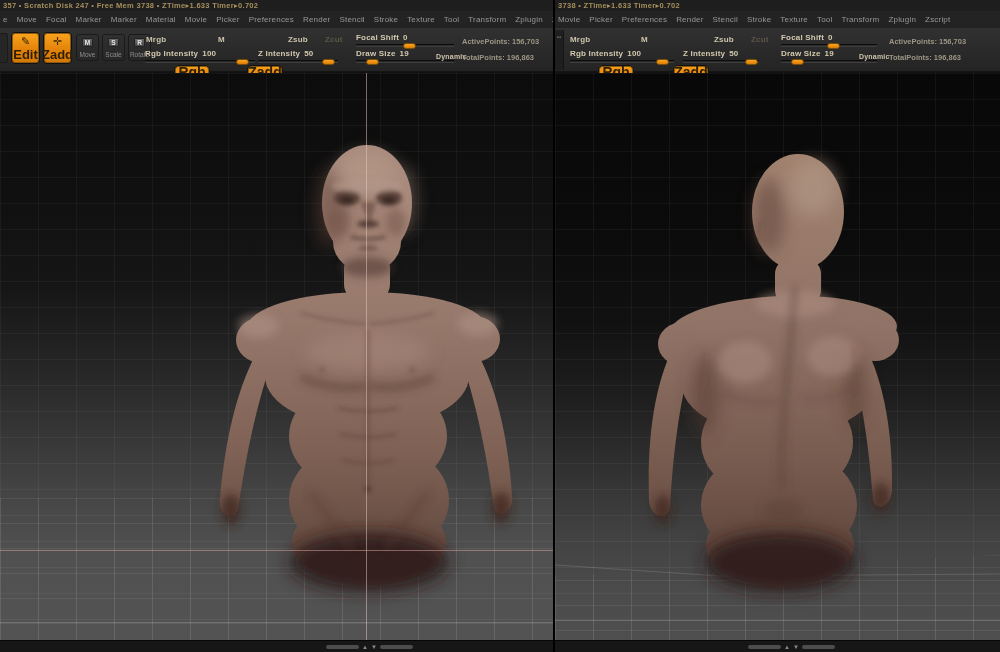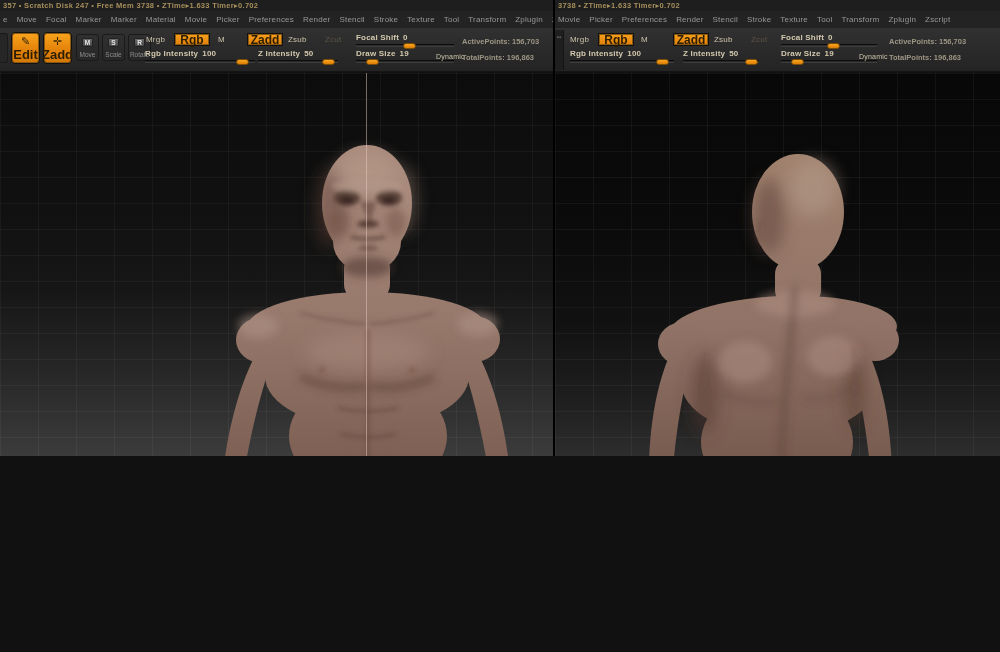--- a/index.html
+++ b/index.html
@@ -1,20 +1,20 @@
 <!DOCTYPE html>
 <html><head>
 <meta charset="utf-8">
 <style>
   * { margin:0; padding:0; box-sizing:border-box; }
   html,body { background:#000; }
   body { font-family:"Liberation Sans","DejaVu Sans",sans-serif; }
   .app { position:relative; width:1000px; height:652px; overflow:hidden; background:#111; }
 
-  .pane { position:absolute; top:0; height:456px; overflow:hidden; }
+  .pane { position:absolute; top:0; height:652px; overflow:hidden; }
   #pane-left { left:0; width:553px; }
   #pane-right { left:553px; width:447px; border-left:2px solid #000; }
 
   
   .statusbar { position:absolute; top:0; left:0; right:0; height:11px; background:#1e1e1e;
     color:#a68f5c; font-size:7.5px; font-weight:bold; letter-spacing:.3px; line-height:11px;
     padding-left:3px; white-space:nowrap; }
 
   
   .menubar { position:absolute; top:11px; left:0; right:0; height:17px; background:#232323;
@@ -34,26 +34,26 @@
     justify-content:space-between; padding:2px 0 1px; cursor:pointer; }
   .big-ic { color:#3a2604; font-size:11px; line-height:12px; }
   .big-lbl { color:#2e1e02; font-size:13px; font-weight:bold; }
   .mode-btn { position:absolute; top:6px; width:23px; height:27px; border-radius:3px;
     background:linear-gradient(180deg,#303030,#272727); border:1px solid #1a1a1a;
     display:flex; flex-direction:column; align-items:center; justify-content:space-between;
     padding:3px 0 2px; cursor:pointer; }
   .badge { width:11px; height:9px; background:linear-gradient(180deg,#6a6a6a,#484848); border:1px solid #222;
     color:#e8e8e8; font-size:6.5px; font-weight:bold; line-height:8px; text-align:center; border-radius:1px; }
   .mode-lbl { color:#8d8d8d; font-size:6.5px; }
-  .tb-lbl { position:absolute; color:#cdc3a9; font-size:8px; font-weight:normal; letter-spacing:.2px; cursor:pointer; }
+  .tb-lbl { position:absolute; color:#cdc3a9; font-size:8px; font-weight:bold; letter-spacing:.2px; cursor:pointer; }
   .tb-lbl.dim { color:#5c5546; }
-  .ob { position:absolute; height:13px; border-radius:0; text-align:center;
+  .ob { position:absolute; height:13px; border-radius:5px; text-align:center;
     background:linear-gradient(180deg,#f8a01c,#e08008); border:1px solid #111;
-    box-shadow:inset 0 0 0 1px #8a5a12; color:#2e1e02; font-size:12px; font-weight:bold;
-    line-height:12px; cursor:pointer; }
+    box-shadow:inset 0 0 0 1px #8a5a12; color:#2e1e02; font-size:14px; font-weight:bold;
+    line-height:12px; cursor:pointer;margin-top:32px; }
   .slider { position:absolute; cursor:pointer; }
   .s-lab { color:#d3c9ae; font-size:8px; font-weight:bold; white-space:nowrap; letter-spacing:.2px; }
   .s-lab .s-val { margin-left:4px; }
   .track { position:relative; margin-top:2px; height:3px; border-top:1px solid #0c0c0c;
     border-bottom:1px solid #3d3d3d; }
   .handle { position:absolute; top:-2px; width:13px; height:6px; border-radius:3px;
     background:linear-gradient(180deg,#f9a41f,#dd7e07); border:1px solid #7a4e08; }
   .counter { position:absolute; color:#9d9584; font-size:7.5px; font-weight:bold; white-space:nowrap; }
 
   

